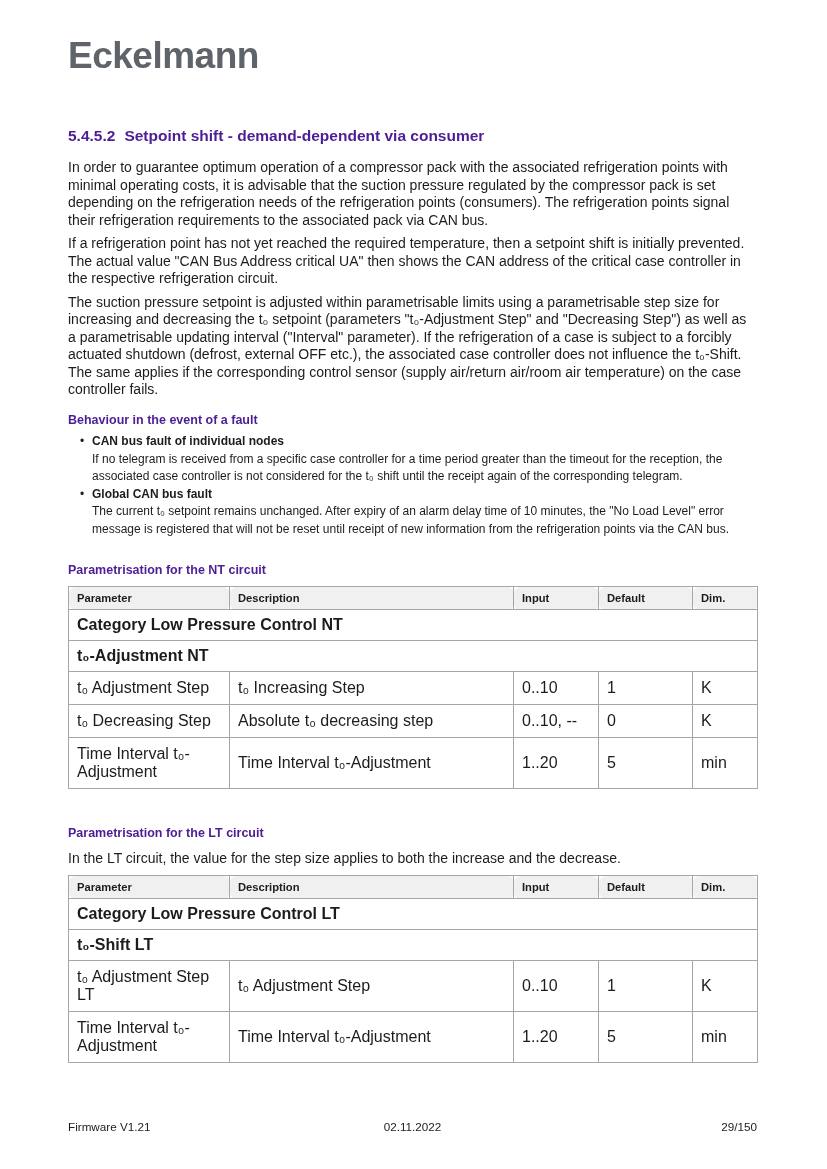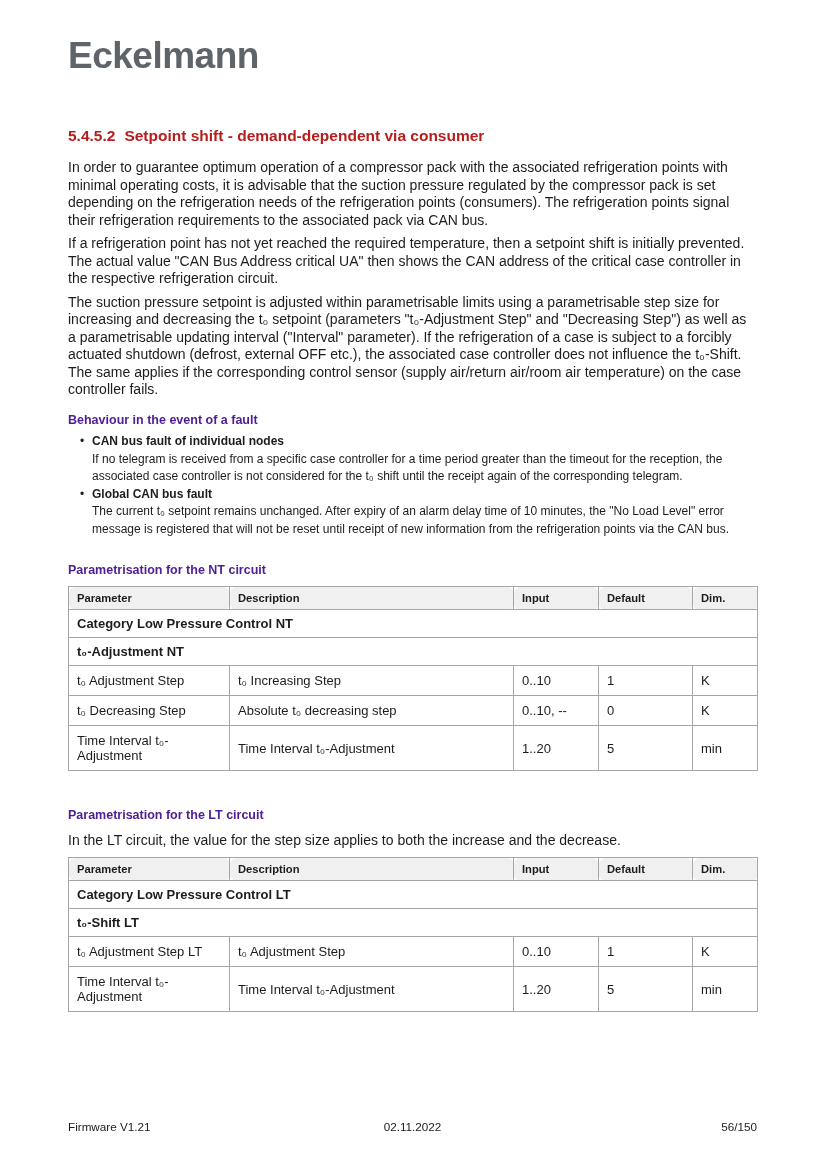--- a/index.html
+++ b/index.html
@@ -23,21 +23,21 @@
     font-size: 37px;
     font-weight: bold;
     letter-spacing: -0.5px;
     color: #5e6469;
     line-height: 1.1;
   }
   h1.section-heading {
     margin: 50px 0 0 0;
     font-size: 15.5px;
     font-weight: bold;
-    color: #b91c1c;
+    color: #4c1d95;
     line-height: 1.2;
   }
   h1.section-heading .heading-number { margin-right: 9px; }
   p.body-text {
     margin: 0 0 6px 0;
     font-size: 14px;
     line-height: 17.5px;
   }
   p.first-para { margin-top: 14px; }
   h2.sub-heading {
@@ -72,21 +72,21 @@
   table.param-table {
     border-collapse: collapse;
     table-layout: fixed;
     width: 689px;
     margin-top: 8px;
   }
   table.param-table th,
   table.param-table td {
     border: 1px solid #a6a6a6;
     padding: 5px 8px;
-    font-size: 13px;
+    font-size: 16px;
     text-align: left;
     vertical-align: middle;
     overflow: hidden;
   }
   table.param-table thead th {
     background: #f0f0f0;
     font-weight: bold;
     font-size: 11.2px;
     padding: 5px 8px;
     border-radius: 7px;
@@ -232,15 +232,15 @@
           <td class="data-cell">min</td>
         </tr>
       </tbody>
     </table>
 
   </div>
 
   <div class="footer">
     <span class="footer-center">02.11.2022</span>
     <span class="footer-left">Firmware V1.21</span>
-    <span class="footer-right">56/150</span>
+    <span class="footer-right">29/150</span>
   </div>
 </div>
 
 </body></html>

